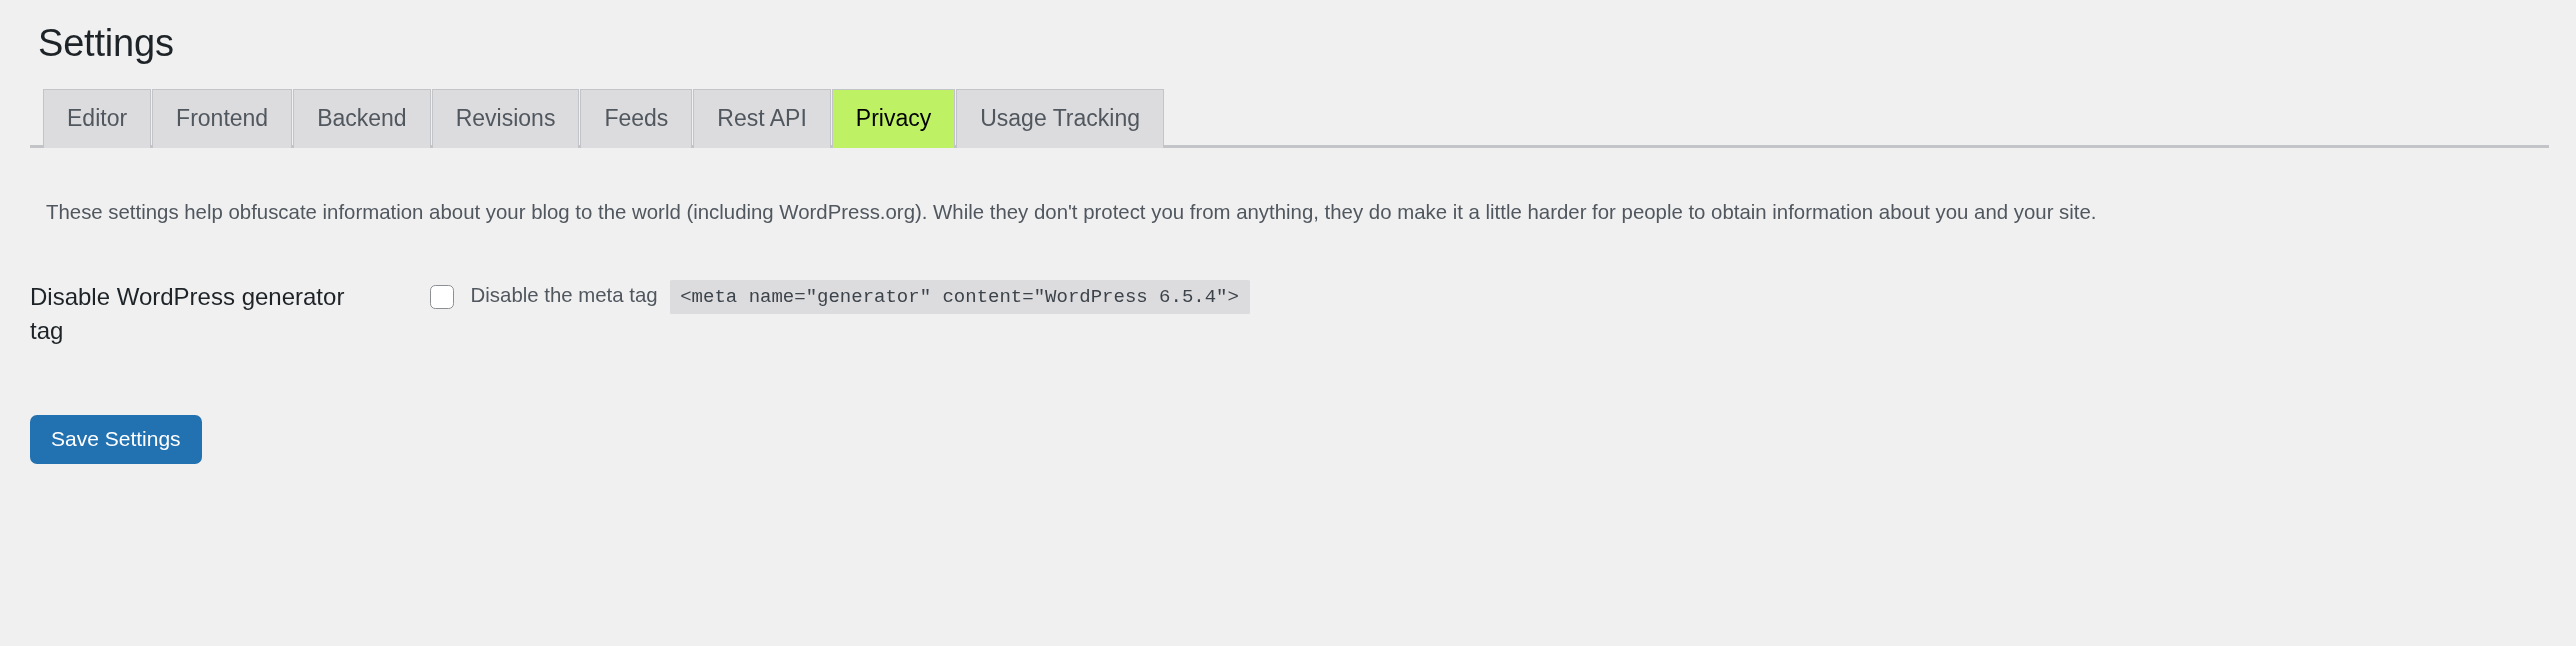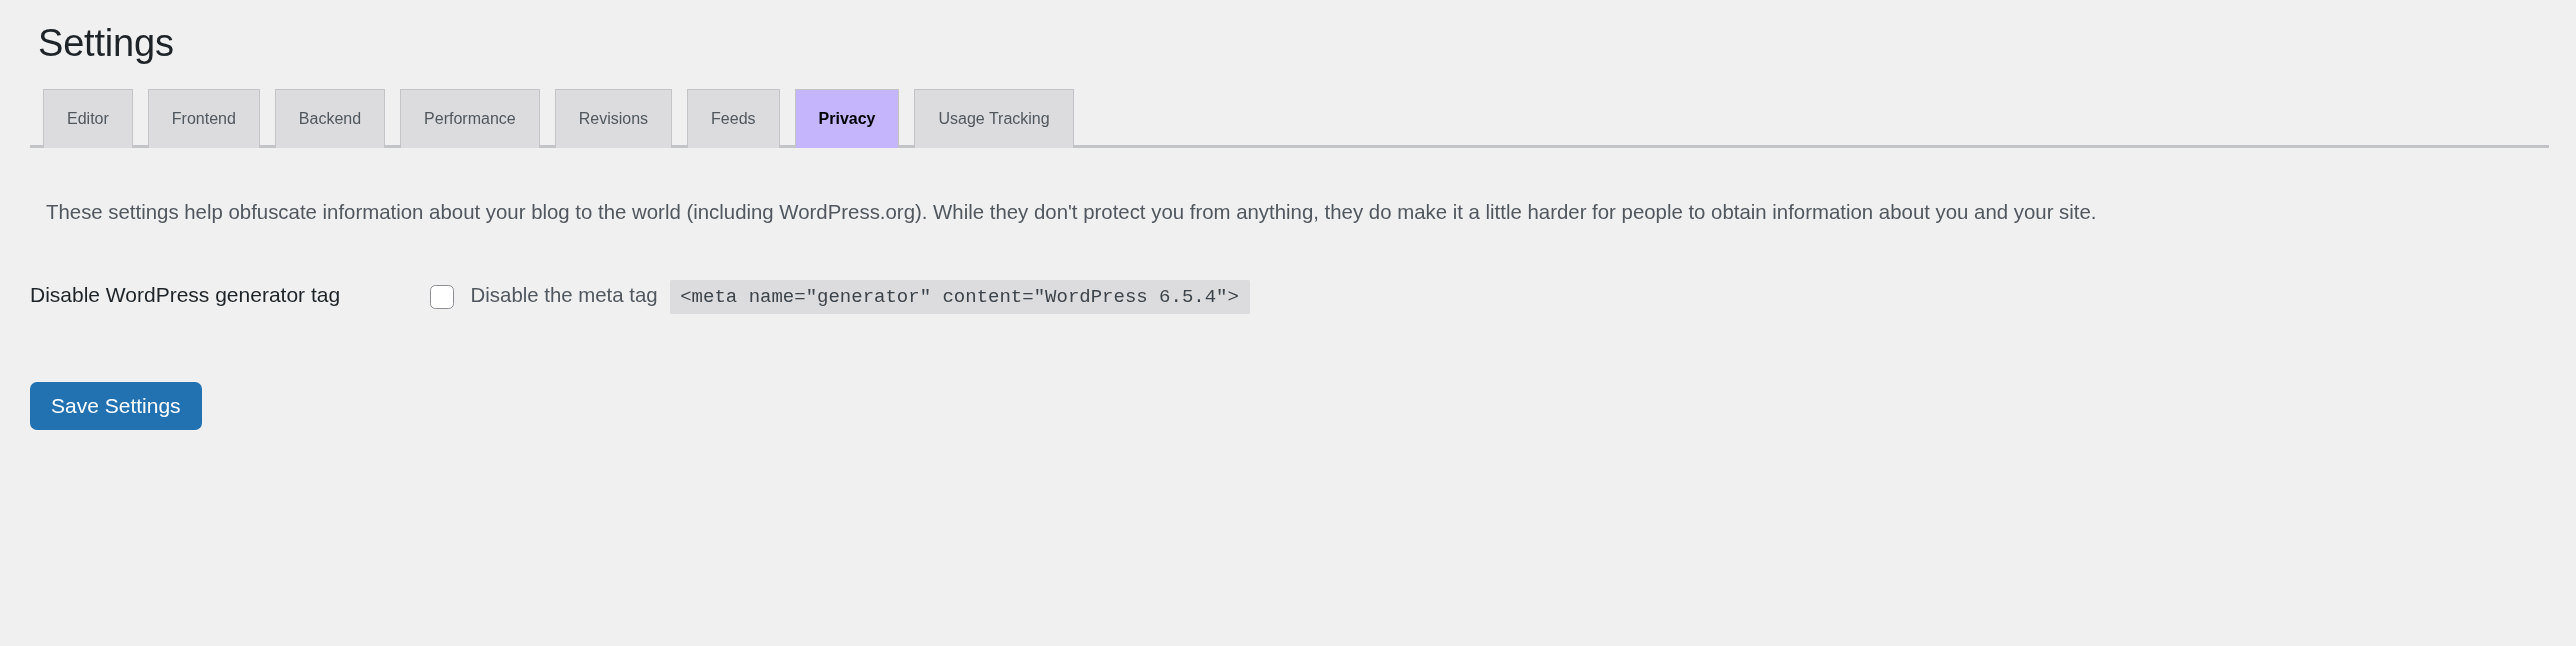--- a/index.html
+++ b/index.html
@@ -44,37 +44,37 @@
     width: 2519px;
   }
   .tab {
     position: relative;
     display: inline-flex;
     align-items: center;
     justify-content: center;
     height: 59px;
     box-sizing: border-box;
     padding: 0 23px;
-    margin-right: 15px;
+    margin-right: 1px;
     background: #dcdcde;
     border: 1.5px solid #c3c4c7;
     border-bottom: none;
-    font-size: 16px;
+    font-size: 23px;
     line-height: 1;
     color: #50575e;
     white-space: nowrap;
     text-decoration: none;
     cursor: pointer;
     bottom: -3px;
   }
   .tab.active {
-    background: #c4b5fd;
+    background: #bef264;
     color: #000000;
     border-color: #c3c4c7;
-    font-weight: 700;
+    font-weight: 400;
   }
   
   .description {
     margin: 16px;
     padding: 33px 0 0 0;
     font-size: 20.4px;
     line-height: 1.5;
     color: #50575e;
     white-space: nowrap;
   }
@@ -88,21 +88,21 @@
     vertical-align: top;
   }
   .form-label-cell {
     width: 400px;
     padding: 26px 15px 26px 0;
     vertical-align: top;
     box-sizing: border-box;
   }
   .form-label {
     display: block;
-    font-size: 21px;
+    font-size: 24px;
     line-height: 1.4;
     color: #1d2327;
     font-weight: 400;
     max-width: 317px;
   }
   .form-field-cell {
     padding: 26px 0;
     vertical-align: top;
   }
   .field-line {
@@ -162,23 +162,23 @@
 <body>
 
 <div class="page">
 
   <h1 class="page-title">Settings</h1>
 
   <nav class="tab-bar">
     <a class="tab" href="#">Editor</a>
     <a class="tab" href="#">Frontend</a>
     <a class="tab" href="#">Backend</a>
-    <a class="tab" href="#">Performance</a>
     <a class="tab" href="#">Revisions</a>
     <a class="tab" href="#">Feeds</a>
+    <a class="tab" href="#">Rest API</a>
     <a class="tab active" href="#">Privacy</a>
     <a class="tab" href="#">Usage Tracking</a>
   </nav>
 
   <p class="description">These settings help obfuscate information about your blog to the world (including WordPress.org). While they don't protect you from anything, they do make it a little harder for people to obtain information about you and your site.</p>
 
   <table class="form-table">
     <tbody>
       <tr class="form-row">
         <td class="form-label-cell">

